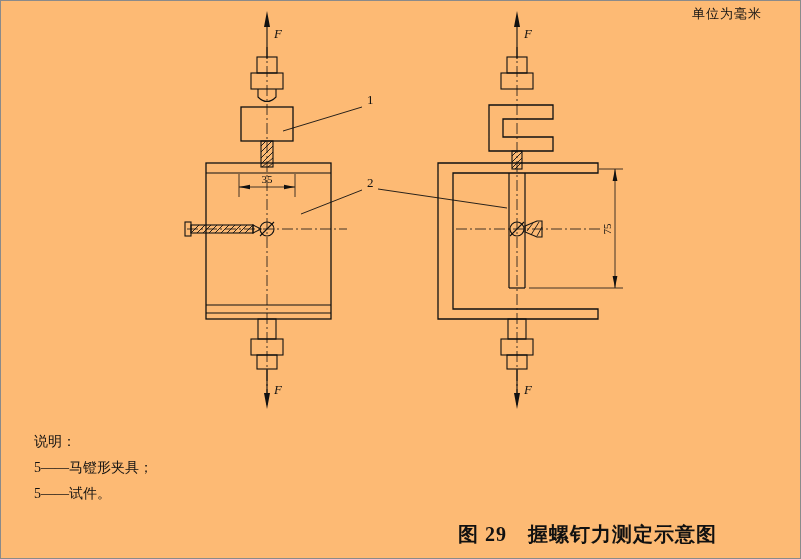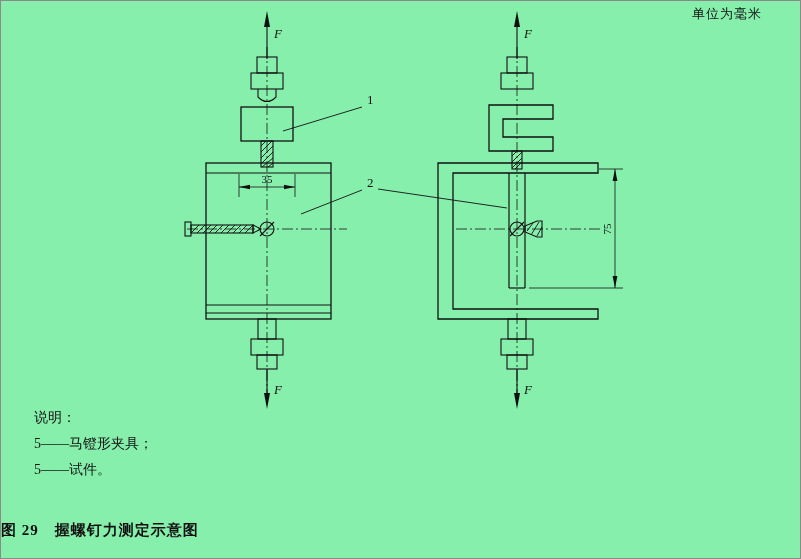--- a/index.html
+++ b/index.html
@@ -1,32 +1,32 @@
 <!DOCTYPE html>
 <html><head>
 <meta charset="utf-8">
 <style>
   * { margin:0; padding:0; box-sizing:border-box; }
   body { background:#e8e8e8; font-family:"Liberation Serif", serif; }
   .page {
     position:relative; width:801px; height:559px;
-    background:#86efac; border:1px solid #8a8a8a; overflow:hidden;padding-left:8px;
+    background:#fdba74; border:1px solid #8a8a8a; overflow:hidden;padding-left:8px;
   }
   .unit-note {
     position:absolute; top:4px; right:38px;
     font-size:13px; color:#111; letter-spacing:1px;
   }
   .diagram-svg { position:absolute; left:0; top:0; }
   .legend {
-    position:absolute; left:33px; top:404px;
+    position:absolute; left:33px; top:428px;
     font-size:14px; color:#111; line-height:26px;
   }
   .caption {
     position:absolute; left:0; top:520px; width:716px;
-    text-align:left; font-size:15px; font-weight:bold; color:#111;
+    text-align:right; font-size:20px; font-weight:bold; color:#111;
     letter-spacing:1px;
   }
   text { font-family:"Liberation Serif", serif; fill:#111; }
   .f-label { font-style:italic; font-size:13px; }
   .dim-label { font-size:11px; }
   .callout-label { font-size:13px; }
 </style>
 </head>
 <body>
 

